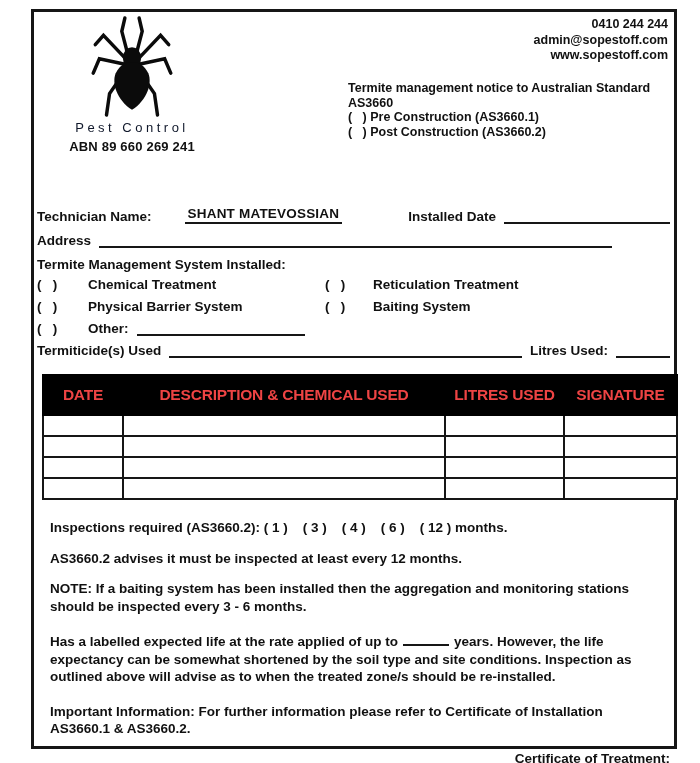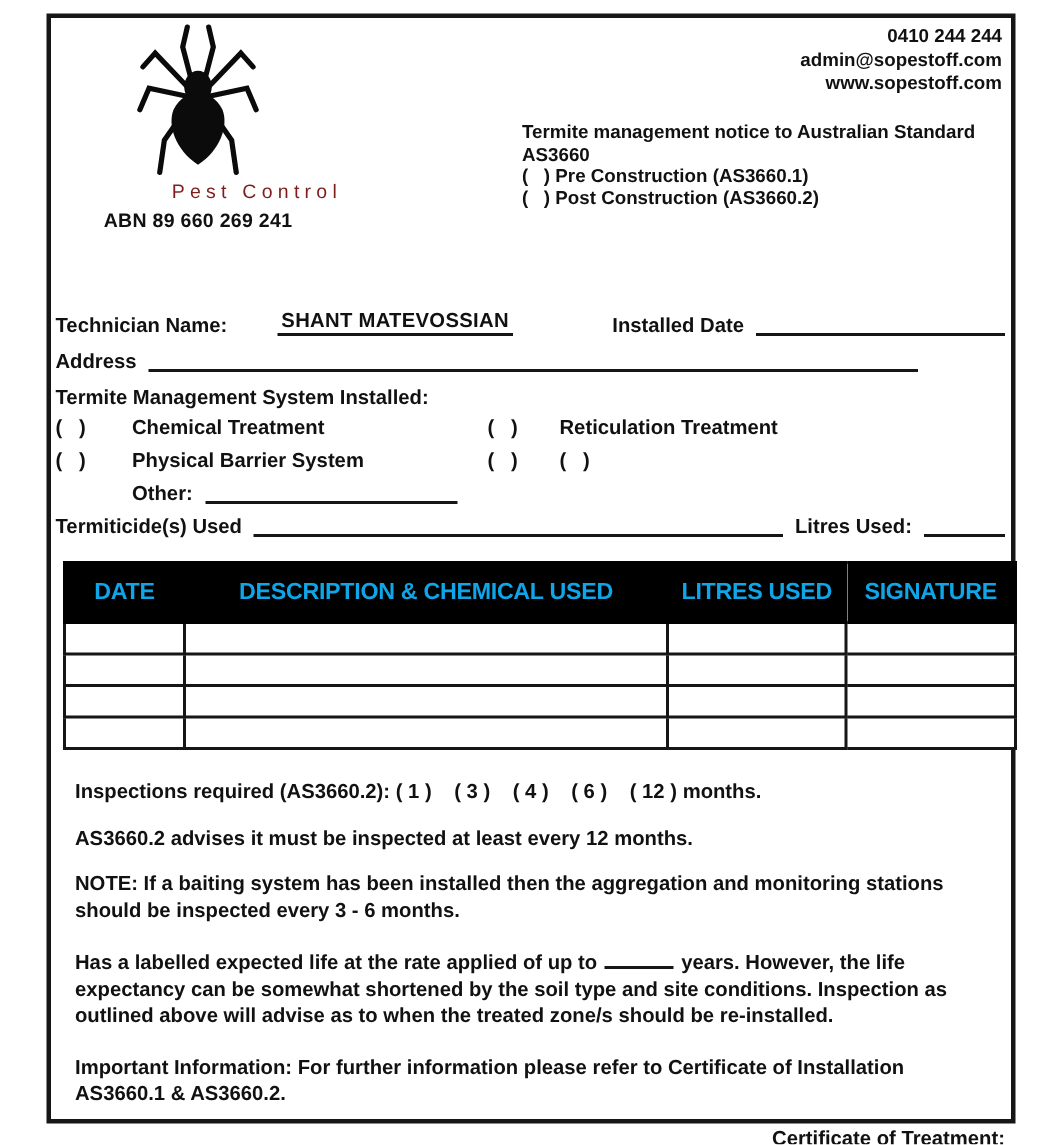--- a/index.html
+++ b/index.html
@@ -9,21 +9,21 @@
     font-family:"Liberation Sans", sans-serif; color:#111111; overflow:hidden;
   }
   .sheet {
     position:absolute; left:31px; top:9px; width:646px; height:740px;
     border:3px solid #161616; background:#ffffff;
   }
   
   .logo-block { position:absolute; left:2px; top:1px; width:192px; text-align:center; }
   .spider { display:block; margin:2px auto 0 auto; }
   .company-name { font-size:25px; font-weight:bold; letter-spacing:2.5px; margin-top:1px; white-space:nowrap; }
-  .tagline { font-size:13px; font-weight:normal; letter-spacing:3.5px; color:#7f1d1d; margin-top:3px;text-align:right; }
+  .tagline { font-size:13px; font-weight:normal; letter-spacing:3.5px; color:#0f172a; margin-top:3px; }
   .abn { font-size:13px; font-weight:bold; margin-top:4px; letter-spacing:0.2px; }
   .contact-block { position:absolute; top:5px; right:6px; text-align:right; font-size:12.5px; font-weight:bold; line-height:15.5px; }
   .notice-block { position:absolute; left:314px; top:69px; font-size:12.5px; font-weight:bold; line-height:14.5px; }
   .notice-option { white-space:pre; }
   
   .content { position:absolute; left:3px; right:4px; top:184px; font-size:13.5px; font-weight:bold; }
   .line { display:flex; align-items:flex-end; }
   .blank { display:inline-block; border-bottom:2px solid #161616; height:15px; }
   .grow { flex:1 1 auto; }
   .pre { white-space:pre-wrap; }
@@ -36,21 +36,21 @@
   .cb-grid { display:grid; grid-template-columns:51px 237px 48px 1fr; margin-top:5px; row-gap:7px; align-items:end; }
   .cb-marker { white-space:pre; }
   .other-cell { grid-column:2 / span 3; display:flex; align-items:center; }
   .other-blank { width:168px; margin-left:8px; }
   .term-row { margin-top:7px; }
   .term-blank { flex:1 1 auto; margin:0 8px; }
   .litres-blank { width:54px; margin-left:8px; }
   
   table.treatments { border-collapse:collapse; table-layout:fixed; width:634px; margin:16px 0 0 5px; }
   .treatments th {
-    background:#000000; color:#0ea5e9; font-size:15.5px; font-weight:bold;
+    background:#000000; color:#ef4444; font-size:15.5px; font-weight:bold;
     height:40px; border:2px solid #000; text-align:center; letter-spacing:-0.2px; overflow:hidden; white-space:nowrap;
   }
   .treatments td { height:21px; border:2px solid #161616; background:#fff; }
   
   .notes { margin-top:19px; line-height:17.5px; }
   .para { margin:13px; }
   .gap-lg { margin-top:18px; }
   .gap-md { margin-top:17px; }
   .inline-blank { display:inline-block; width:46px; border-bottom:2px solid #161616; height:13px; margin:0 5px; }
   .cert-row { margin-top:13px;flex-direction:column; }
@@ -112,20 +112,21 @@
 
       <div class="cb-grid">
         <span class="cb-marker">(   )</span>
         <span>Chemical Treatment</span>
         <span class="cb-marker">(   )</span>
         <span>Reticulation Treatment</span>
 
         <span class="cb-marker">(   )</span>
         <span>Physical Barrier System</span>
         <span class="cb-marker">(   )</span>
+        <span>Baiting System</span>
 
         <span class="cb-marker">(   )</span>
         <span class="other-cell">
           <span>Other:</span>
           <span class="blank other-blank"></span>
         </span>
       </div>
 
       <div class="line term-row">
         <span>Termiticide(s) Used</span>

